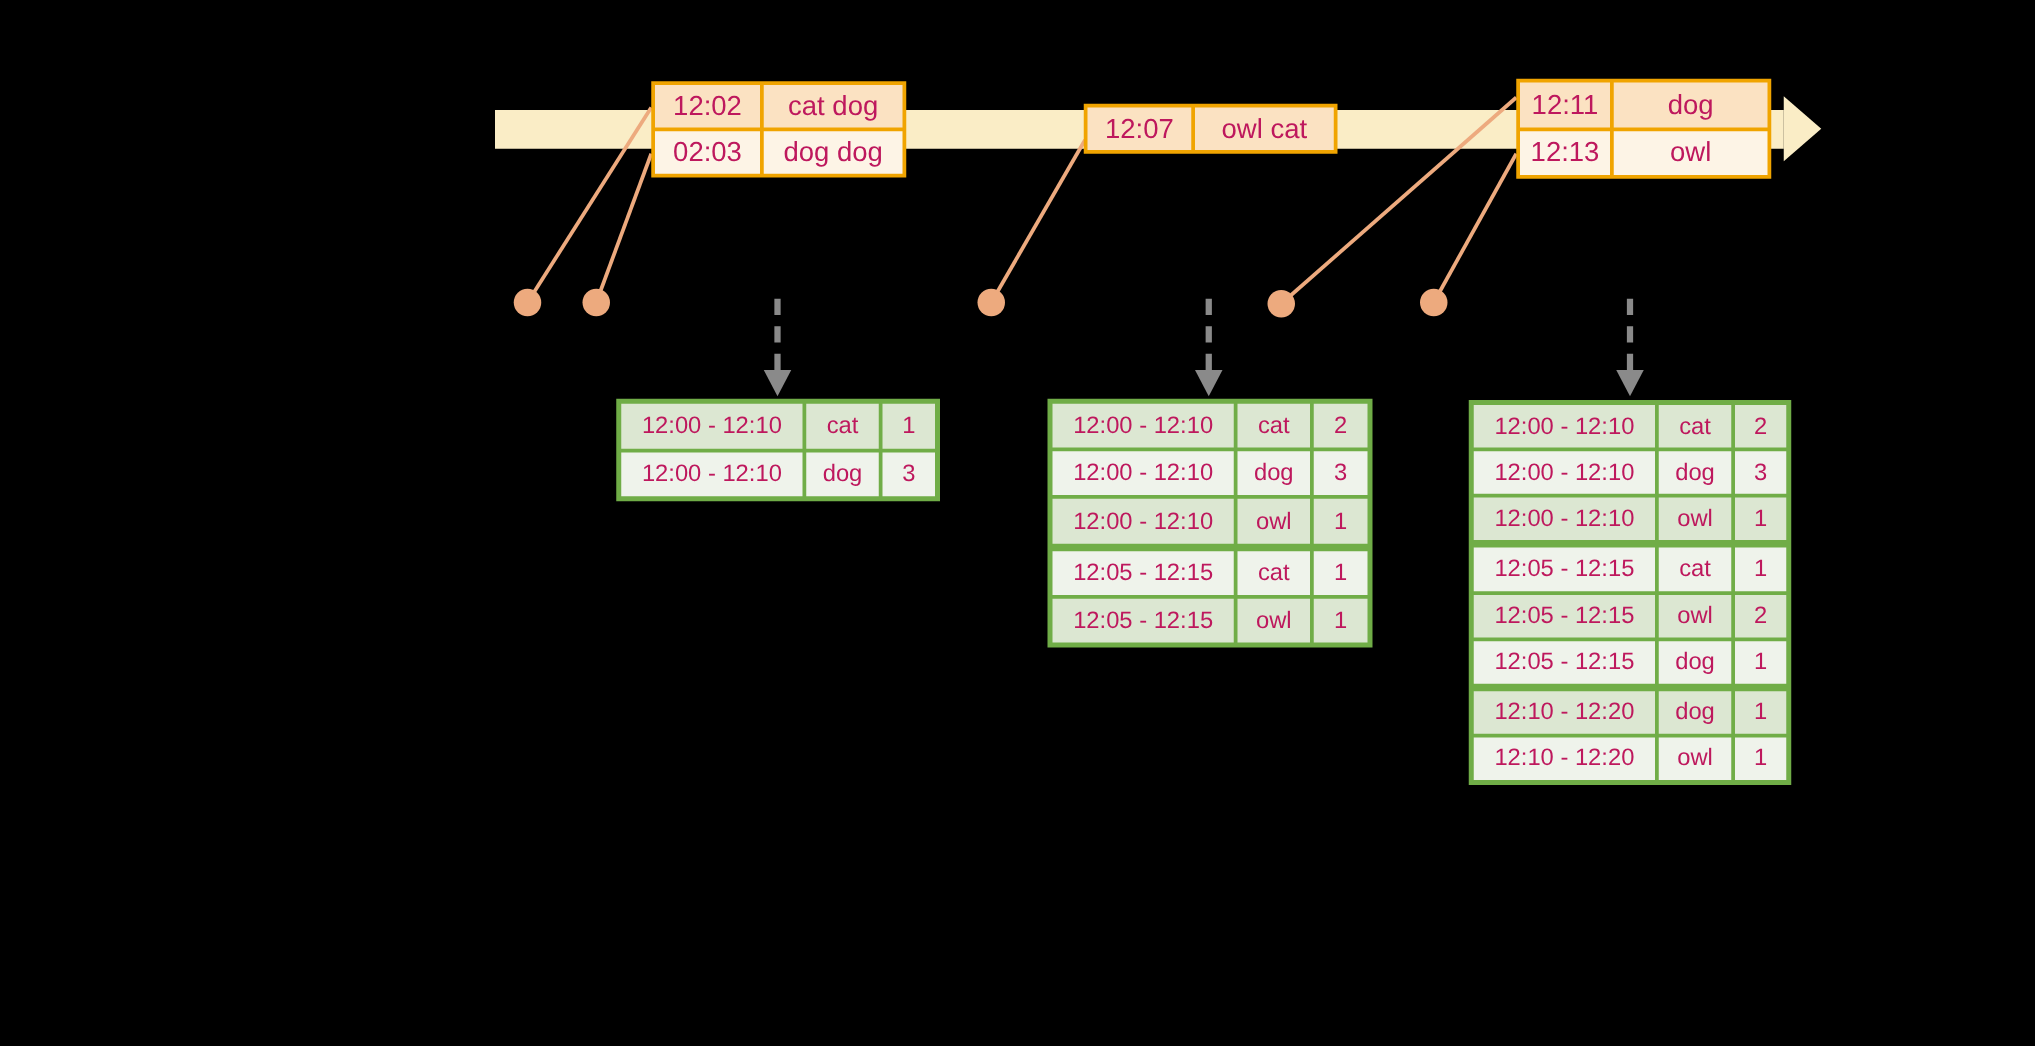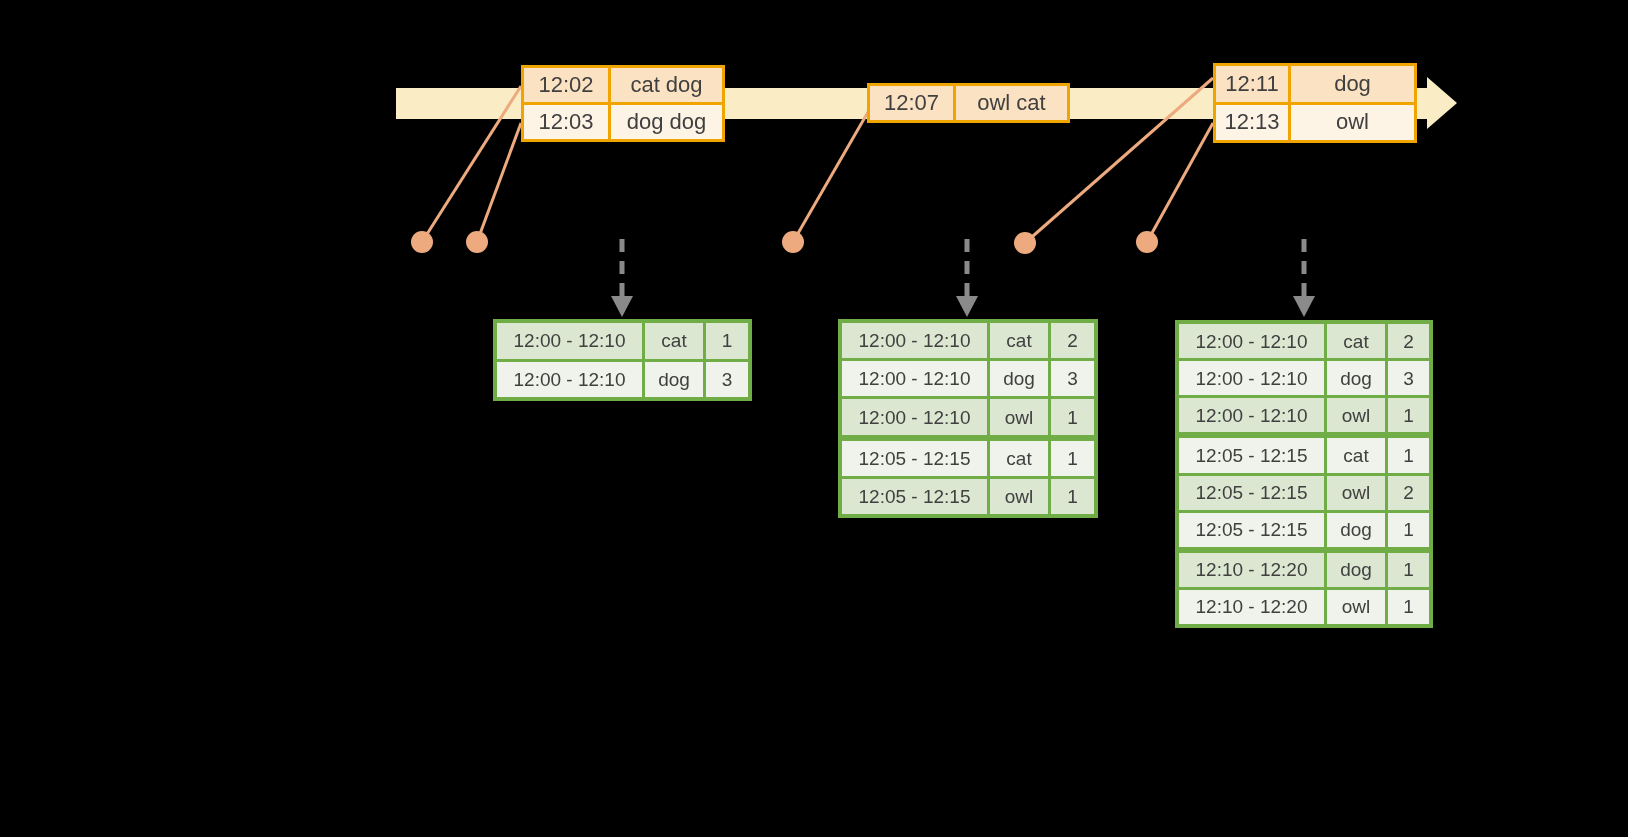--- a/index.html
+++ b/index.html
@@ -1,21 +1,21 @@
 <!DOCTYPE html>
 <html><head>
 <meta charset="utf-8">
 <style>
   html,body { margin:0; padding:0; background:#000; }
   #canvas {
     position:relative;
     width:1628px; height:837px;
     background:#000000;
     font-family:"Liberation Sans", sans-serif;
-    color:#404040;
+    color:#be185d;
     overflow:hidden;
   }
   #shape-layer { position:absolute; left:0; top:0; }
 
   
   .etable {
     position:absolute;
     background:#F0A400;
     padding:3px;
     display:flex; flex-direction:column; gap:3px;
@@ -88,21 +88,21 @@
       <polygon points="1293,296 1315,296 1304,317" fill="#8A8A8A"></polygon>
     </g>
   </svg>
 
   <div class="etable" style="left:521px; top:65px; width:204px; height:77px;">
     <div class="erow cols-1 dark">
       <div class="ecell">12:02</div>
       <div class="ecell">cat dog</div>
     </div>
     <div class="erow cols-1 light">
-      <div class="ecell">12:03</div>
+      <div class="ecell">02:03</div>
       <div class="ecell">dog dog</div>
     </div>
   </div>
 
   <div class="etable" style="left:867px; top:83px; width:203px; height:40px;">
     <div class="erow cols-2 dark">
       <div class="ecell">12:07</div>
       <div class="ecell">owl cat</div>
     </div>
   </div>

